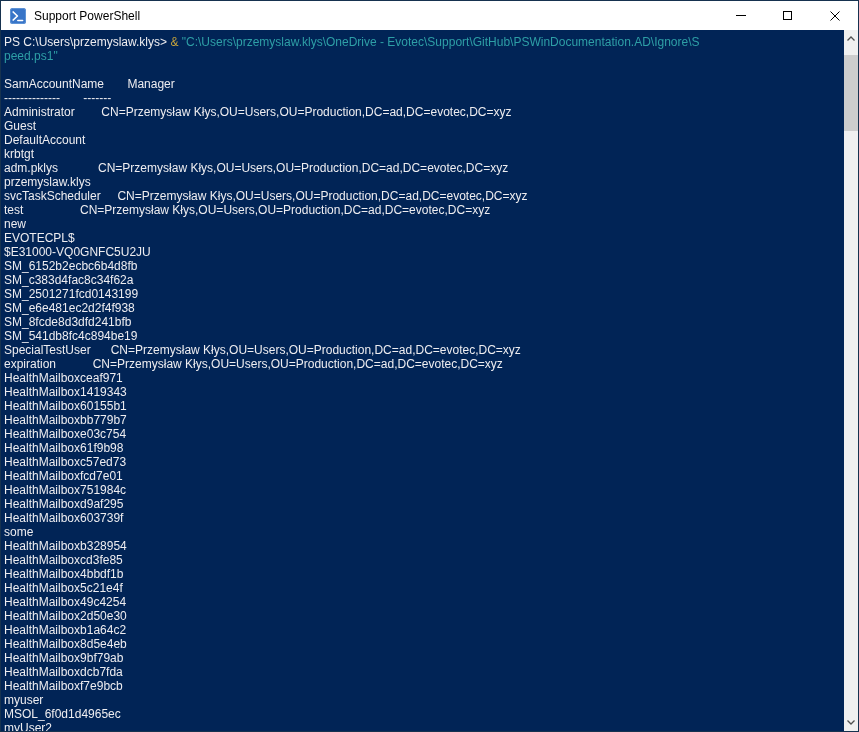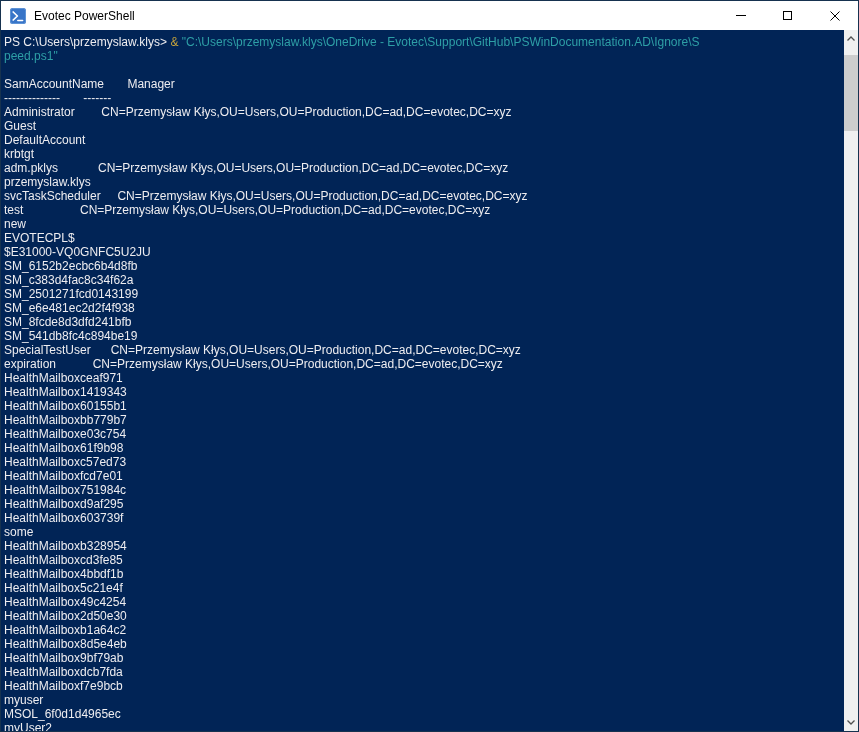--- a/index.html
+++ b/index.html
@@ -34,21 +34,21 @@
 <body>
 
 <div class="window">
   <div class="titlebar">
     <svg class="ps-icon" viewBox="0 0 16 16">
       <rect x="0" y="0" width="16" height="16" rx="2.5" fill="#3875C8"></rect>
       <rect x="0.5" y="0.5" width="15" height="15" rx="2" fill="none" stroke="#6FA0DC" stroke-width="1" opacity="0.7"></rect>
       <polyline points="3.2,4 7.4,8 3.2,12" fill="none" stroke="#FFFFFF" stroke-width="1.7" stroke-linecap="round" stroke-linejoin="round"></polyline>
       <line x1="7.8" y1="12.4" x2="12.6" y2="12.4" stroke="#FFFFFF" stroke-width="1.5" stroke-linecap="round"></line>
     </svg>
-    <span class="title">Evotec PowerShell</span>
+    <span class="title">Support PowerShell</span>
     <div class="controls">
       <button class="ctrl-btn" title="">
         <span class="glyph-min"></span>
       </button>
       <button class="ctrl-btn" title="">
         <span class="glyph-max"></span>
       </button>
       <button class="ctrl-btn" title="">
         <svg width="10" height="10" viewBox="0 0 10 10">
           <line x1="0.5" y1="0.5" x2="9.5" y2="9.5" stroke="#000" stroke-width="1"></line>

